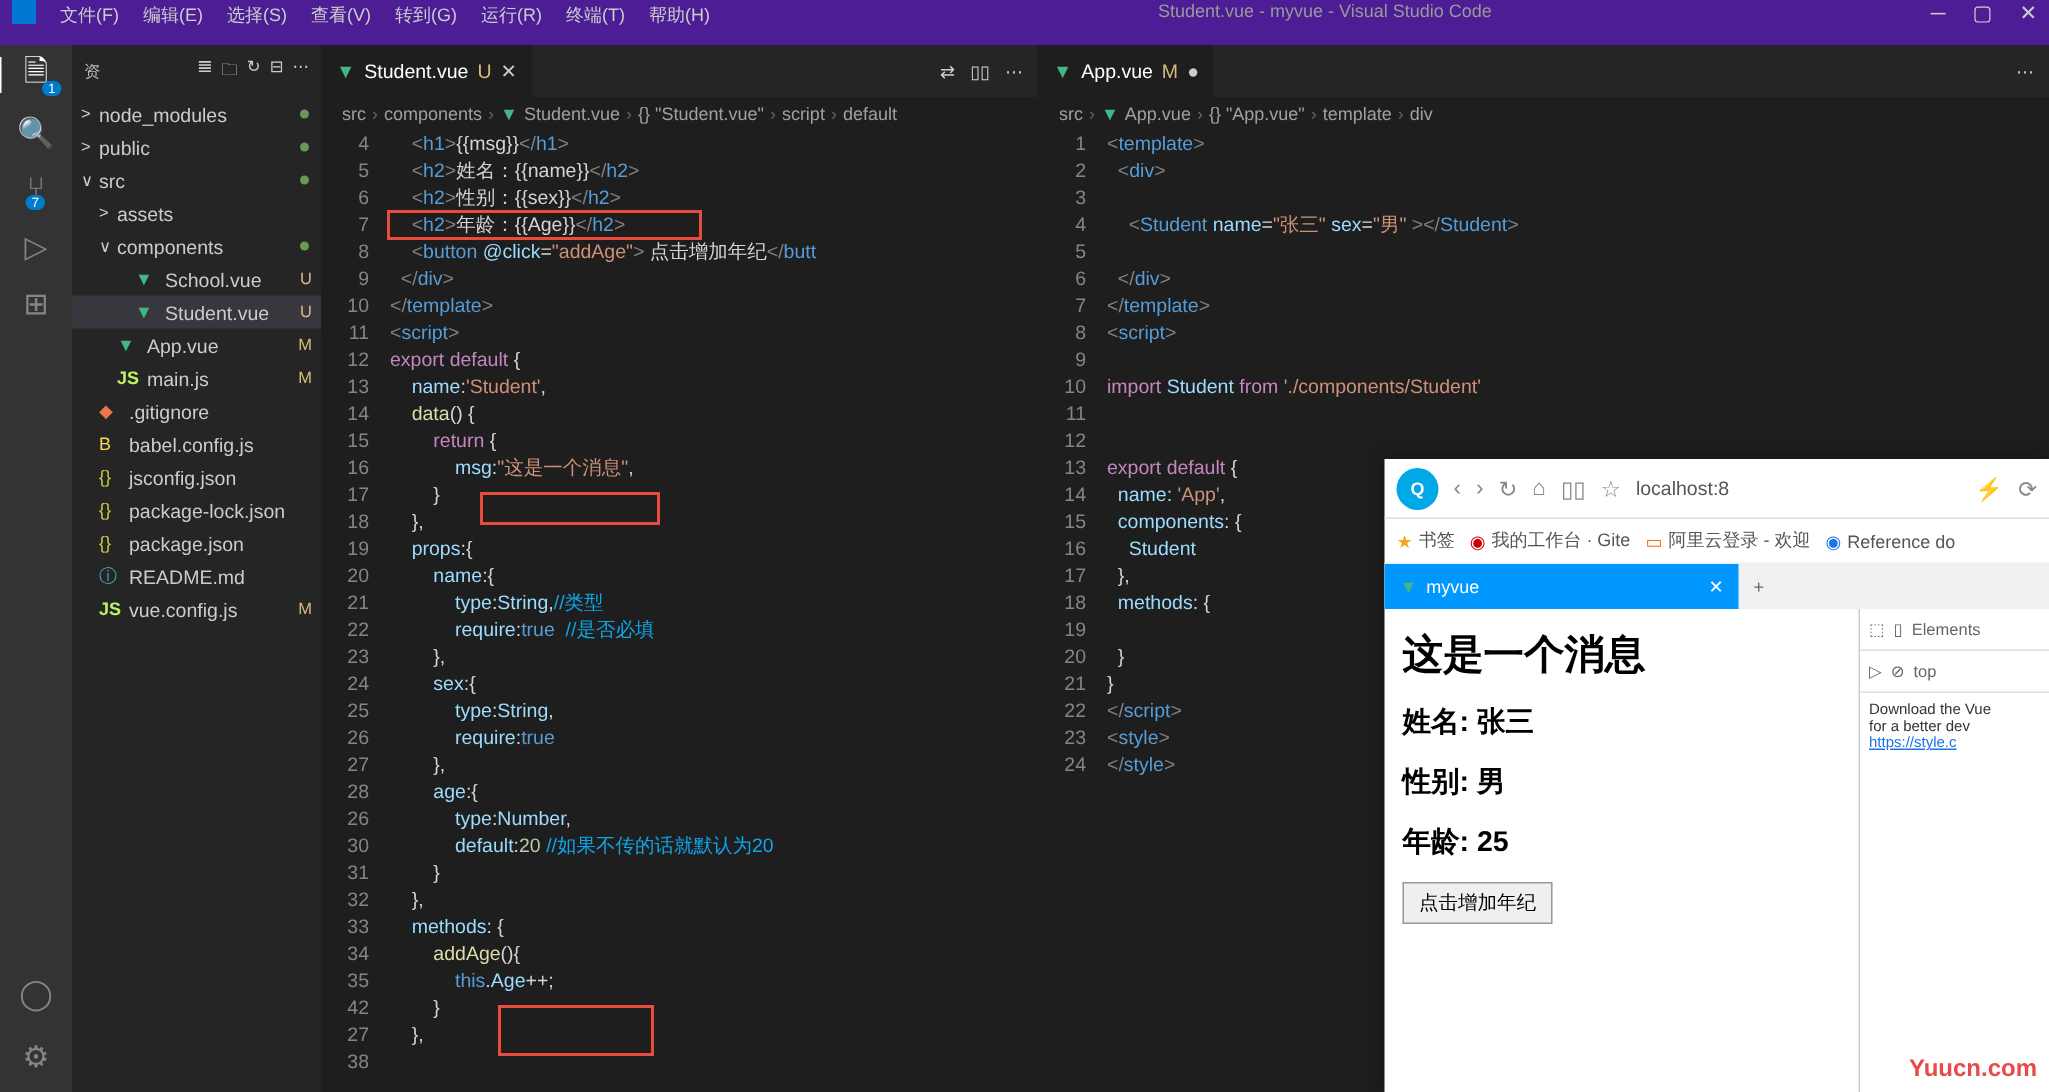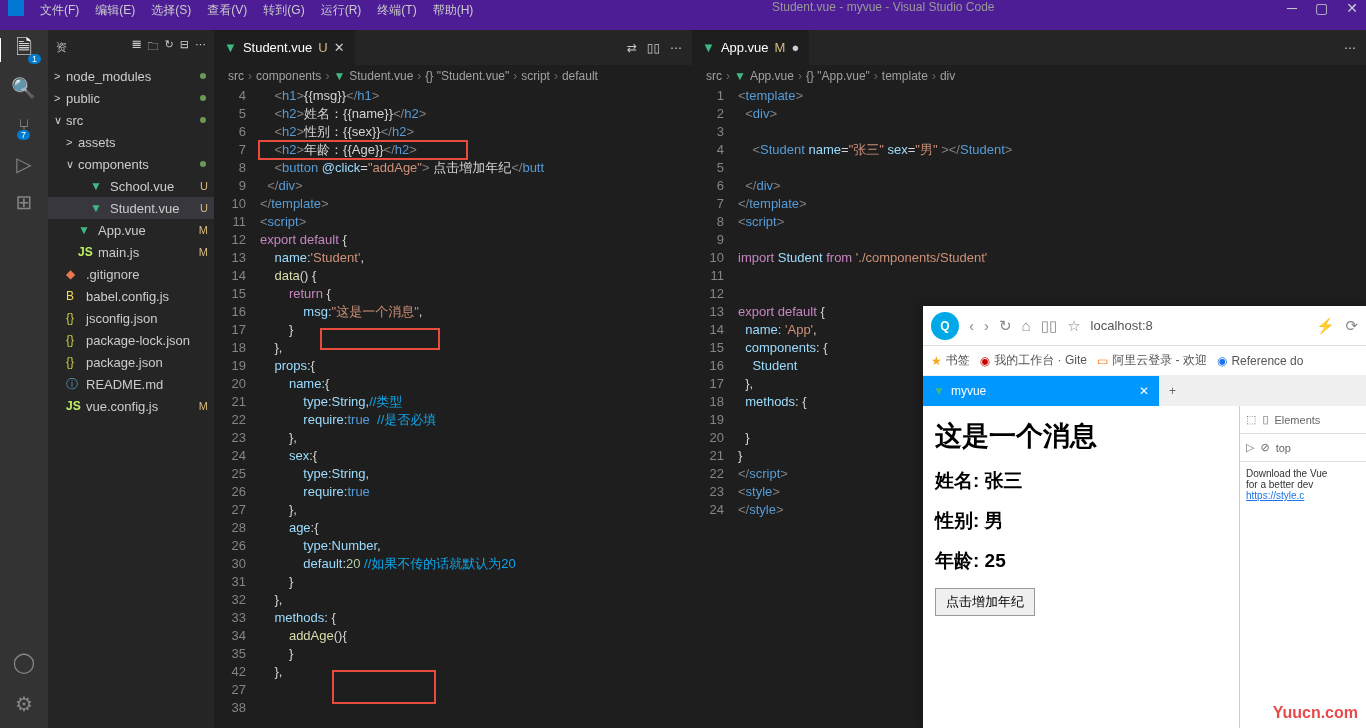--- a/index.html
+++ b/index.html
@@ -313,20 +313,21 @@
 <div class="line">            <span class="c-prop">type</span>:<span class="c-prop">String</span>,</div>
 <div class="line">            <span class="c-prop">require</span>:<span class="c-kw2">true</span></div>
 <div class="line">        },</div>
 <div class="line">        <span class="c-prop">age</span>:{</div>
 <div class="line">            <span class="c-prop">type</span>:<span class="c-prop">Number</span>,</div>
 <div class="line">            <span class="c-prop">default</span>:<span class="c-num">20</span> <span class="c-cmt">//如果不传的话就默认为20</span></div>
 <div class="line">        }</div>
 <div class="line">    },</div>
 <div class="line">    <span class="c-prop">methods</span>: {</div>
 <div class="line">        <span class="c-fn">addAge</span>(){</div>
+<div class="line">            <span class="c-kw2">this</span>.<span class="c-prop">Age</span>++;</div>
 <div class="line">        }</div>
 <div class="line">    },</div>
           <div class="redbox" style="left:-2px;top:53px;width:210px;height:20px"></div>
           <div class="redbox" style="left:60px;top:241px;width:120px;height:22px"></div>
           <div class="redbox" style="left:72px;top:583px;width:104px;height:34px"></div>
         </div>
         <div class="minimap"></div>
       </div>
     </div>
 

